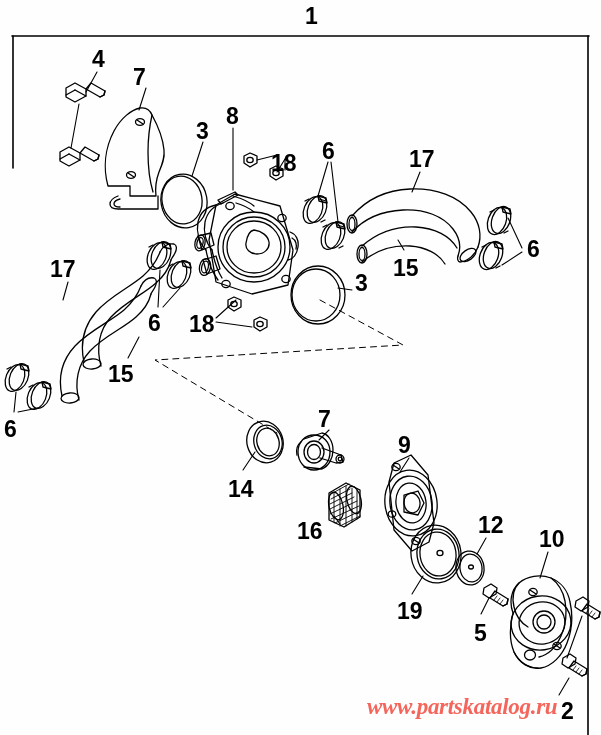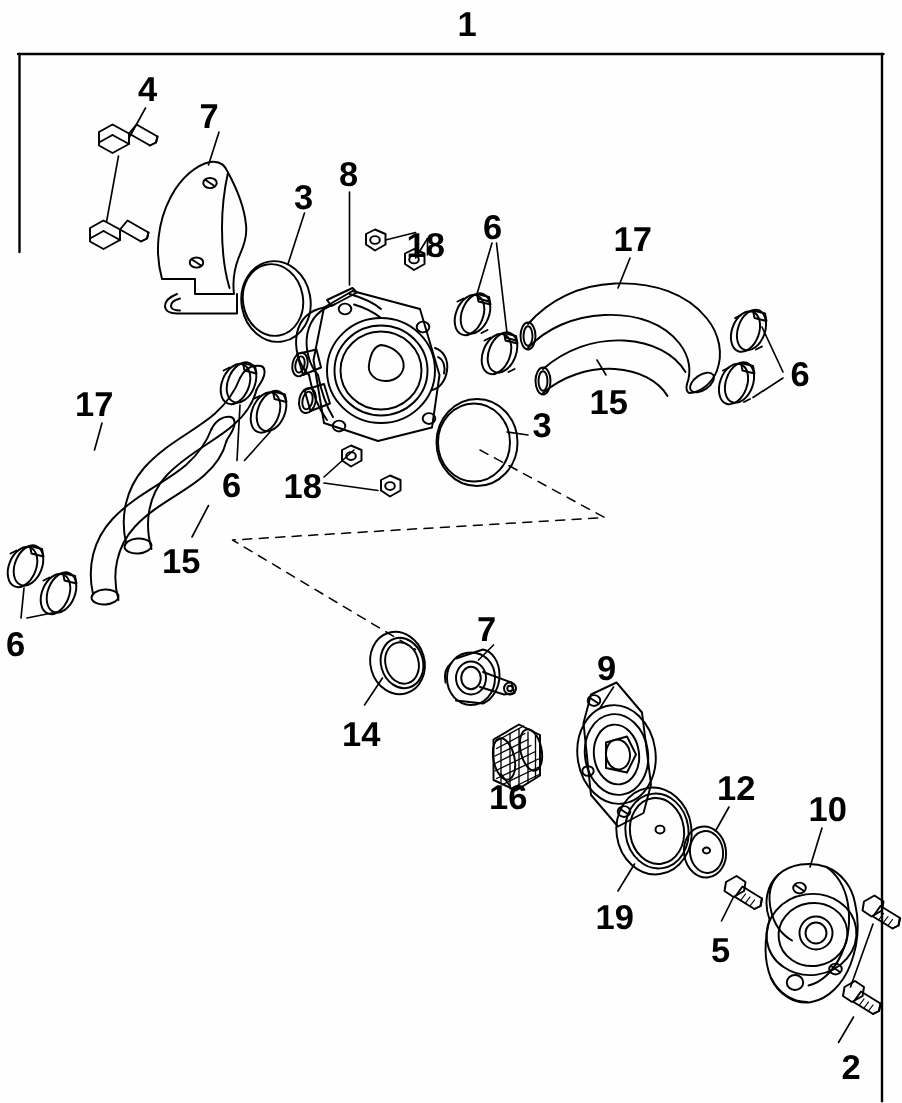--- a/index.html
+++ b/index.html
@@ -464,21 +464,22 @@
   <div class="callout" style="left:393px; top:257px;">15</div>
   <div class="callout" style="left:355px; top:272px;">3</div>
   <div class="callout" style="left:50px; top:258px;">17</div>
   <div class="callout" style="left:148px; top:312px;">6</div>
   <div class="callout" style="left:189px; top:313px;">18</div>
   <div class="callout" style="left:108px; top:363px;">15</div>
   <div class="callout" style="left:4px; top:418px;">6</div>
   <div class="callout" style="left:318px; top:408px;">7</div>
   <div class="callout" style="left:398px; top:434px;">9</div>
   <div class="callout" style="left:228px; top:478px;">14</div>
-  <div class="callout" style="left:326px; top:520px;">16</div>
+  <div class="callout" style="left:297px; top:520px;">16</div>
   <div class="callout" style="left:478px; top:514px;text-align:right;">12</div>
   <div class="callout" style="left:539px; top:528px;text-align:right;">10</div>
   <div class="callout" style="left:397px; top:600px;">19</div>
   <div class="callout" style="left:474px; top:622px;">5</div>
   <div class="callout" style="left:561px; top:700px;">2</div>
 
+  <div class="watermark">www.partskatalog.ru</div>
 
 </div>
 
 </body></html>

